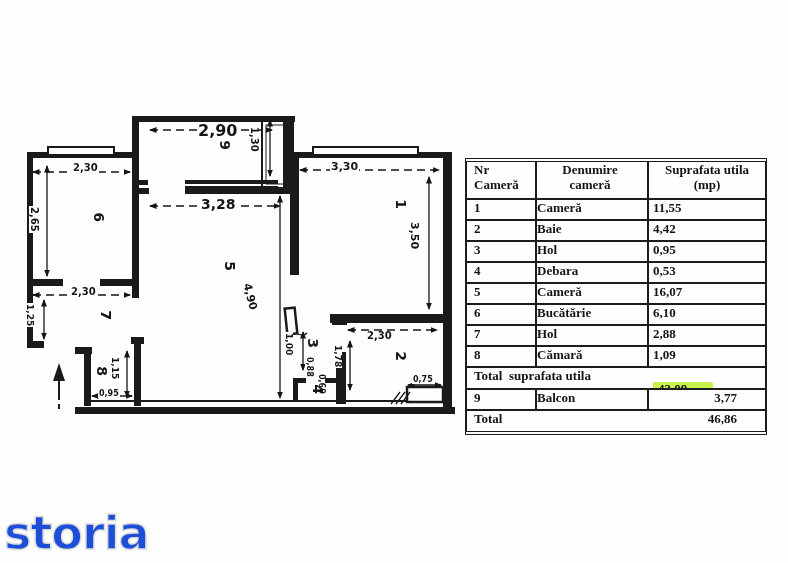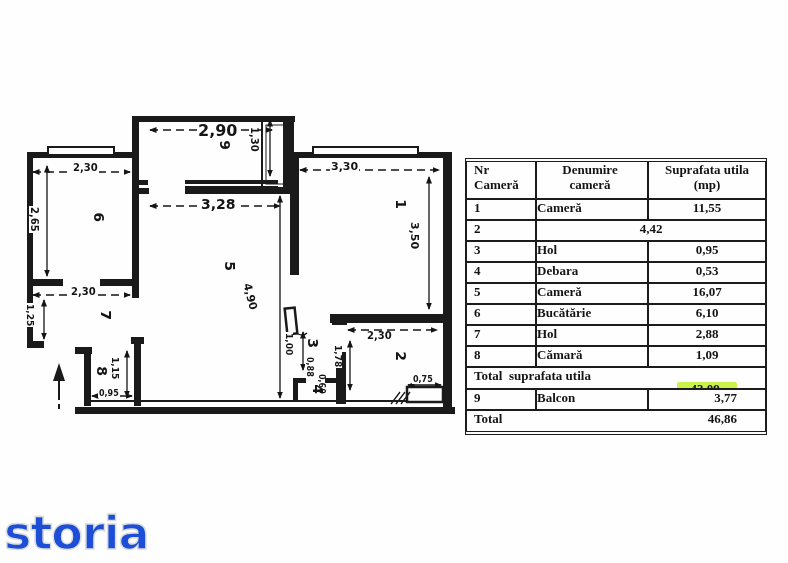--- a/index.html
+++ b/index.html
@@ -14,21 +14,21 @@
   .area-table{position:absolute;left:465px;top:158px;width:302px;
        border:2px solid #1c1c1c;border-top:4px double #1c1c1c;border-bottom:4px double #1c1c1c;
        font-family:"Liberation Serif",serif;color:#141414;background:#fefefe;box-sizing:border-box;}
   .trow{display:flex;border-top:2px solid #1c1c1c;height:19px;align-items:stretch;}
   .trow.header{height:36px;border-top:none;}
   .trow.total-row{height:20px;}
   .tcell{box-sizing:border-box;padding:1px 4px;font-weight:700;font-size:13px;line-height:1.15;
        overflow:hidden;}
   .c-nr{width:70px;border-right:2px solid #1c1c1c;padding-left:7px;}
   .c-name{width:112px;border-right:2px solid #1c1c1c;padding-left:0;}
-  .c-val{flex:1;text-align:center;}
+  .c-val{flex:1;}
   .c-label{width:182px;white-space:pre;padding-left:7px;}
   .val-right{text-align:right;padding-right:28px;}
   .header .c-name,.header .c-val{text-align:center;}
   .hl{display:inline-block;min-width:46px;padding:0 9px 1px 5px;border-radius:2px;margin-top:13px;}
   
   .watermark{position:absolute;left:4px;top:506px;font:700 46px "DejaVu Sans",sans-serif;
        letter-spacing:-1px;color:#1d4ed8;-webkit-text-stroke:1.5px #dcdcdc;
        text-shadow:0 0 1px #e6e6e6;}
   svg{position:absolute;left:0;top:0;}
 </style>
@@ -164,20 +164,21 @@
           <div>(mp)</div>
         </div>
       </div>
       <div class="trow">
         <div class="tcell c-nr">1</div>
         <div class="tcell c-name">Cameră</div>
         <div class="tcell c-val">11,55</div>
       </div>
       <div class="trow">
         <div class="tcell c-nr">2</div>
+        <div class="tcell c-name">Baie</div>
         <div class="tcell c-val">4,42</div>
       </div>
       <div class="trow">
         <div class="tcell c-nr">3</div>
         <div class="tcell c-name">Hol</div>
         <div class="tcell c-val">0,95</div>
       </div>
       <div class="trow">
         <div class="tcell c-nr">4</div>
         <div class="tcell c-name">Debara</div>

